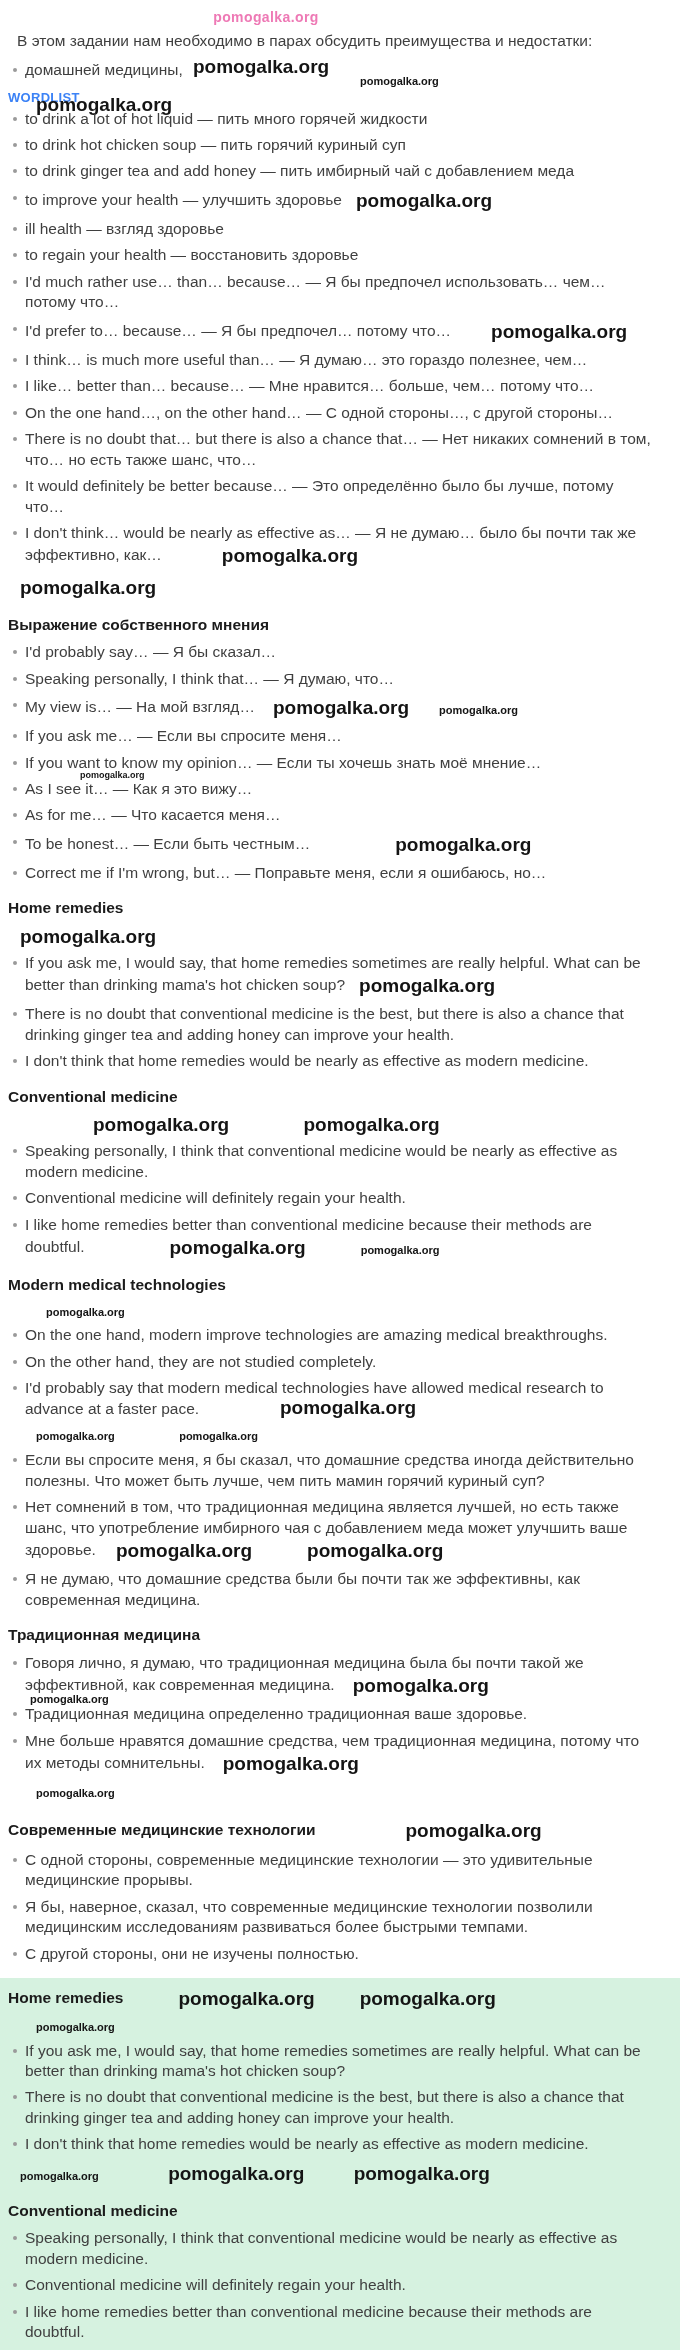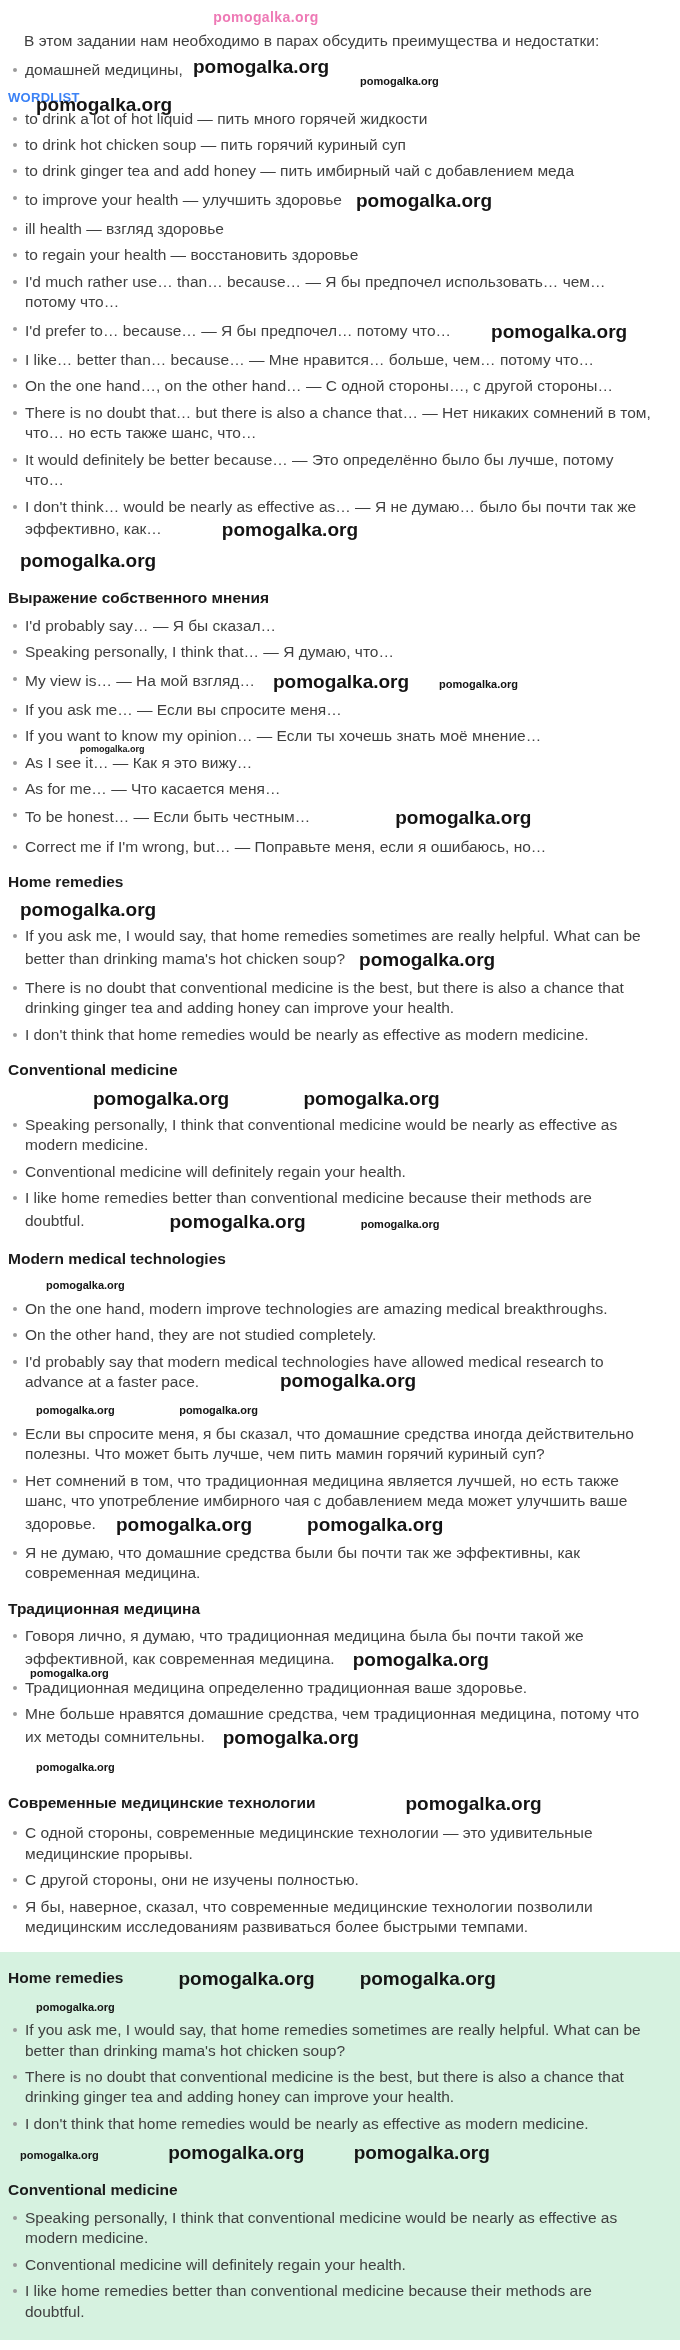--- a/index.html
+++ b/index.html
@@ -12,38 +12,38 @@
 
   .wm { font-weight: bold; color: #141414; white-space: nowrap; display: inline-block; }
   .wm-lg { font-size: 19px; }
   .wm-sm { font-size: 11px; }
   .wm-tiny { font-size: 9px; }
   .wm-pink { font-size: 14px; letter-spacing: .4px; color: #ee79b5; }
   .wm-abs { position: absolute; }
   .wm-top { text-align: center; padding: 3px 130px 0 0; }
   .wm-row { margin: 2px 0 5px; }
 
-  .intro-text { margin: 4px 16px 8px; }
+  .intro-text { margin: 4px 9px 8px; }
 
   .rel { position: relative; }
 
   .sec-title { font-size: 15.5px; font-weight: 700; color: #1b1b1b; margin: 15px 0 7px; }
   .wordlist-title { font-size: 13px; margin: 9px 0 2px; color: #3b82f6; letter-spacing: .3px; }
 
   .dot-list { list-style: none; margin: 0; padding: 0; }
   .dot-list li { position: relative; padding-left: 17px; margin-bottom: 6px; }
   .dot-list li::before {
     content: ""; position: absolute; left: 5px; top: 8px;
     width: 4px; height: 4px; border-radius: 50%; background: #9a9a9a;
   }
 
   .wm-inline { margin-left: 14px; vertical-align: -2px; }
 
   .highlight-block { padding: 8px 26px 12px 8px; background: #d6f2e0; }
-  .highlight-block .first-title { margin-top: 6px; }
+  .highlight-block .first-title { margin-top: 0; }
 
   .h3-row .wm { vertical-align: -2px; }
 </style>
 </head>
 <body>
 
 <div class="page">
 
   <div class="white-part">
 
@@ -66,20 +66,21 @@
     <section>
       <ul class="dot-list">
         <li><span>to drink a lot of hot liquid — пить много горячей жидкости</span></li>
         <li><span>to drink hot chicken soup — пить горячий куриный суп</span></li>
         <li><span>to drink ginger tea and add honey — пить имбирный чай с добавлением меда</span></li>
         <li><span>to improve your health — улучшить здоровье</span><span class="wm wm-lg wm-inline">pomogalka.org</span></li>
         <li><span>ill health — взгляд здоровье</span></li>
         <li><span>to regain your health — восстановить здоровье</span></li>
         <li><span>I'd much rather use… than… because… — Я бы предпочел использовать… чем… потому что…</span></li>
         <li><span>I'd prefer to… because… — Я бы предпочел… потому что…</span><span class="wm wm-lg wm-inline" style="margin-left:40px">pomogalka.org</span></li>
+        <li><span>I think… is much more useful than… — Я думаю… это гораздо полезнее, чем…</span></li>
         <li><span>I like… better than… because… — Мне нравится… больше, чем… потому что…</span></li>
         <li><span>On the one hand…, on the other hand… — С одной стороны…, с другой стороны…</span></li>
         <li><span>There is no doubt that… but there is also a chance that… — Нет никаких сомнений в том, что… но есть также шанс, что…</span></li>
         <li><span>It would definitely be better because… — Это определённо было бы лучше, потому что…</span></li>
         <li><span>I don't think… would be nearly as effective as… — Я не думаю… было бы почти так же эффективно, как…</span><span class="wm wm-lg wm-inline" style="margin-left:60px">pomogalka.org</span></li>
       </ul>
     </section>
 
     <div class="wm-row">
       <span class="wm wm-lg" style="margin-left:12px">pomogalka.org</span>
@@ -158,22 +159,22 @@
       </ul>
       <div class="wm-row">
         <span class="wm wm-sm" style="margin-left:28px">pomogalka.org</span>
       </div>
     </section>
 
     <section>
       <h3 class="sec-title h3-row"><span>Современные медицинские технологии</span><span class="wm wm-lg" style="margin-left:90px">pomogalka.org</span></h3>
       <ul class="dot-list">
         <li><span>С одной стороны, современные медицинские технологии — это удивительные медицинские прорывы.</span></li>
+        <li><span>Я бы, наверное, сказал, что современные медицинские технологии позволили медицинским исследованиям развиваться более быстрыми темпами.</span></li>
         <li><span>С другой стороны, они не изучены полностью.</span></li>
-        <li><span>Я бы, наверное, сказал, что современные медицинские технологии позволили медицинским исследованиям развиваться более быстрыми темпами.</span></li>
       </ul>
     </section>
 
   </div>
 
   <div class="highlight-block" style="background: rgb(214, 242, 224);">
 
     <section>
       <h3 class="sec-title h3-row first-title"><span>Home remedies</span><span class="wm wm-lg" style="margin-left:55px">pomogalka.org</span><span class="wm wm-lg" style="margin-left:45px">pomogalka.org</span></h3>
       <div class="wm-row" style="margin:-2px 0 4px">

